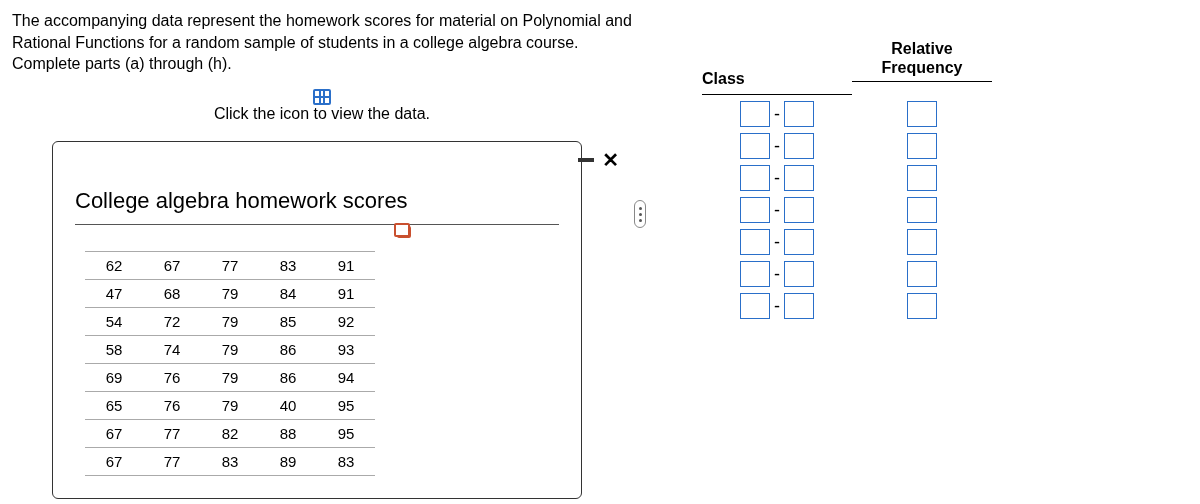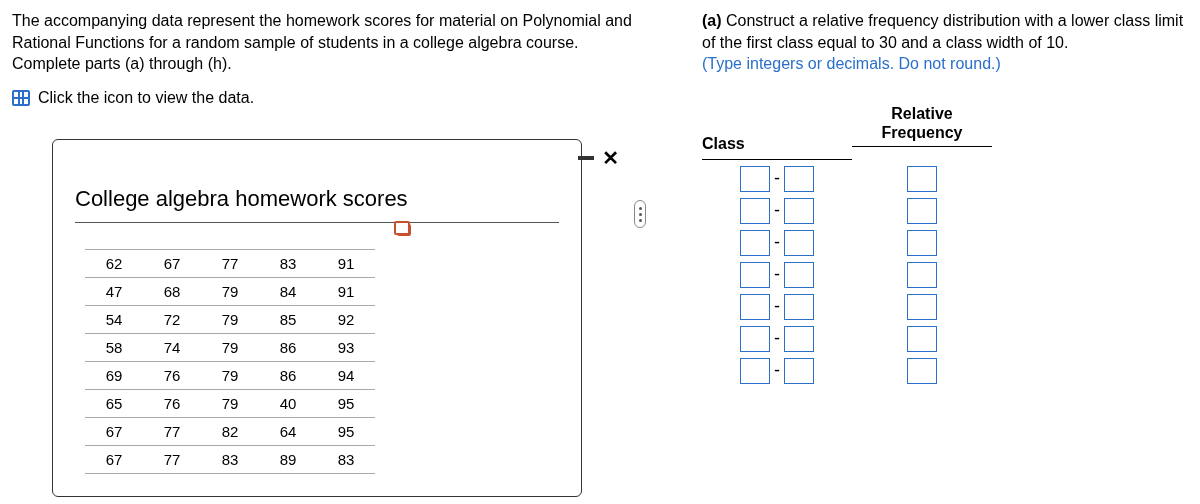--- a/index.html
+++ b/index.html
@@ -27,22 +27,22 @@
       flex: 1;
       padding-left: 30px;
     }
     .intro {
       line-height: 1.35;
       margin-bottom: 14px;
     }
     .link-row {
       display: flex;
       align-items: center;
-      gap: 8px;
-      margin-bottom: 32px;
+      margin-bottom: 18px;
+      flex-direction: column;
     }
     .grid-icon {
       width: 18px;
       height: 16px;
       border: 2px solid #2a6fc9;
       border-radius: 2px;
       position: relative;
       background:
         linear-gradient(#2a6fc9,#2a6fc9) center/100% 2px no-repeat,
         linear-gradient(#2a6fc9,#2a6fc9) 33% 0/2px 100% no-repeat,
@@ -254,40 +254,36 @@
               <td>65</td>
               <td>76</td>
               <td>79</td>
               <td>40</td>
               <td>95</td>
             </tr>
             <tr>
               <td>67</td>
               <td>77</td>
               <td>82</td>
-              <td>64</td>
+              <td>88</td>
               <td>95</td>
             </tr>
             <tr>
               <td>67</td>
               <td>77</td>
               <td>83</td>
               <td>89</td>
               <td>83</td>
             </tr>
           </tbody>
       </table>
     </div>
   </div>
 
   <div class="right-col">
-    <p class="part-a">
-      <span class="bold">(a)</span>&nbsp;<span>Construct a relative frequency distribution with a lower class limit of the first class equal to 30 and a class width of 10.</span><br>
-      <span class="hint">(Type integers or decimals. Do not round.)</span>
-    </p>
 
     <div class="freq-header">
       <div class="class-h">Class</div>
       <div class="rel-h">
         <span>Relative Frequency</span>
       </div>
     </div>
     <div id="freq-rows">
         <div class="freq-row">
           <div class="class-cell">

